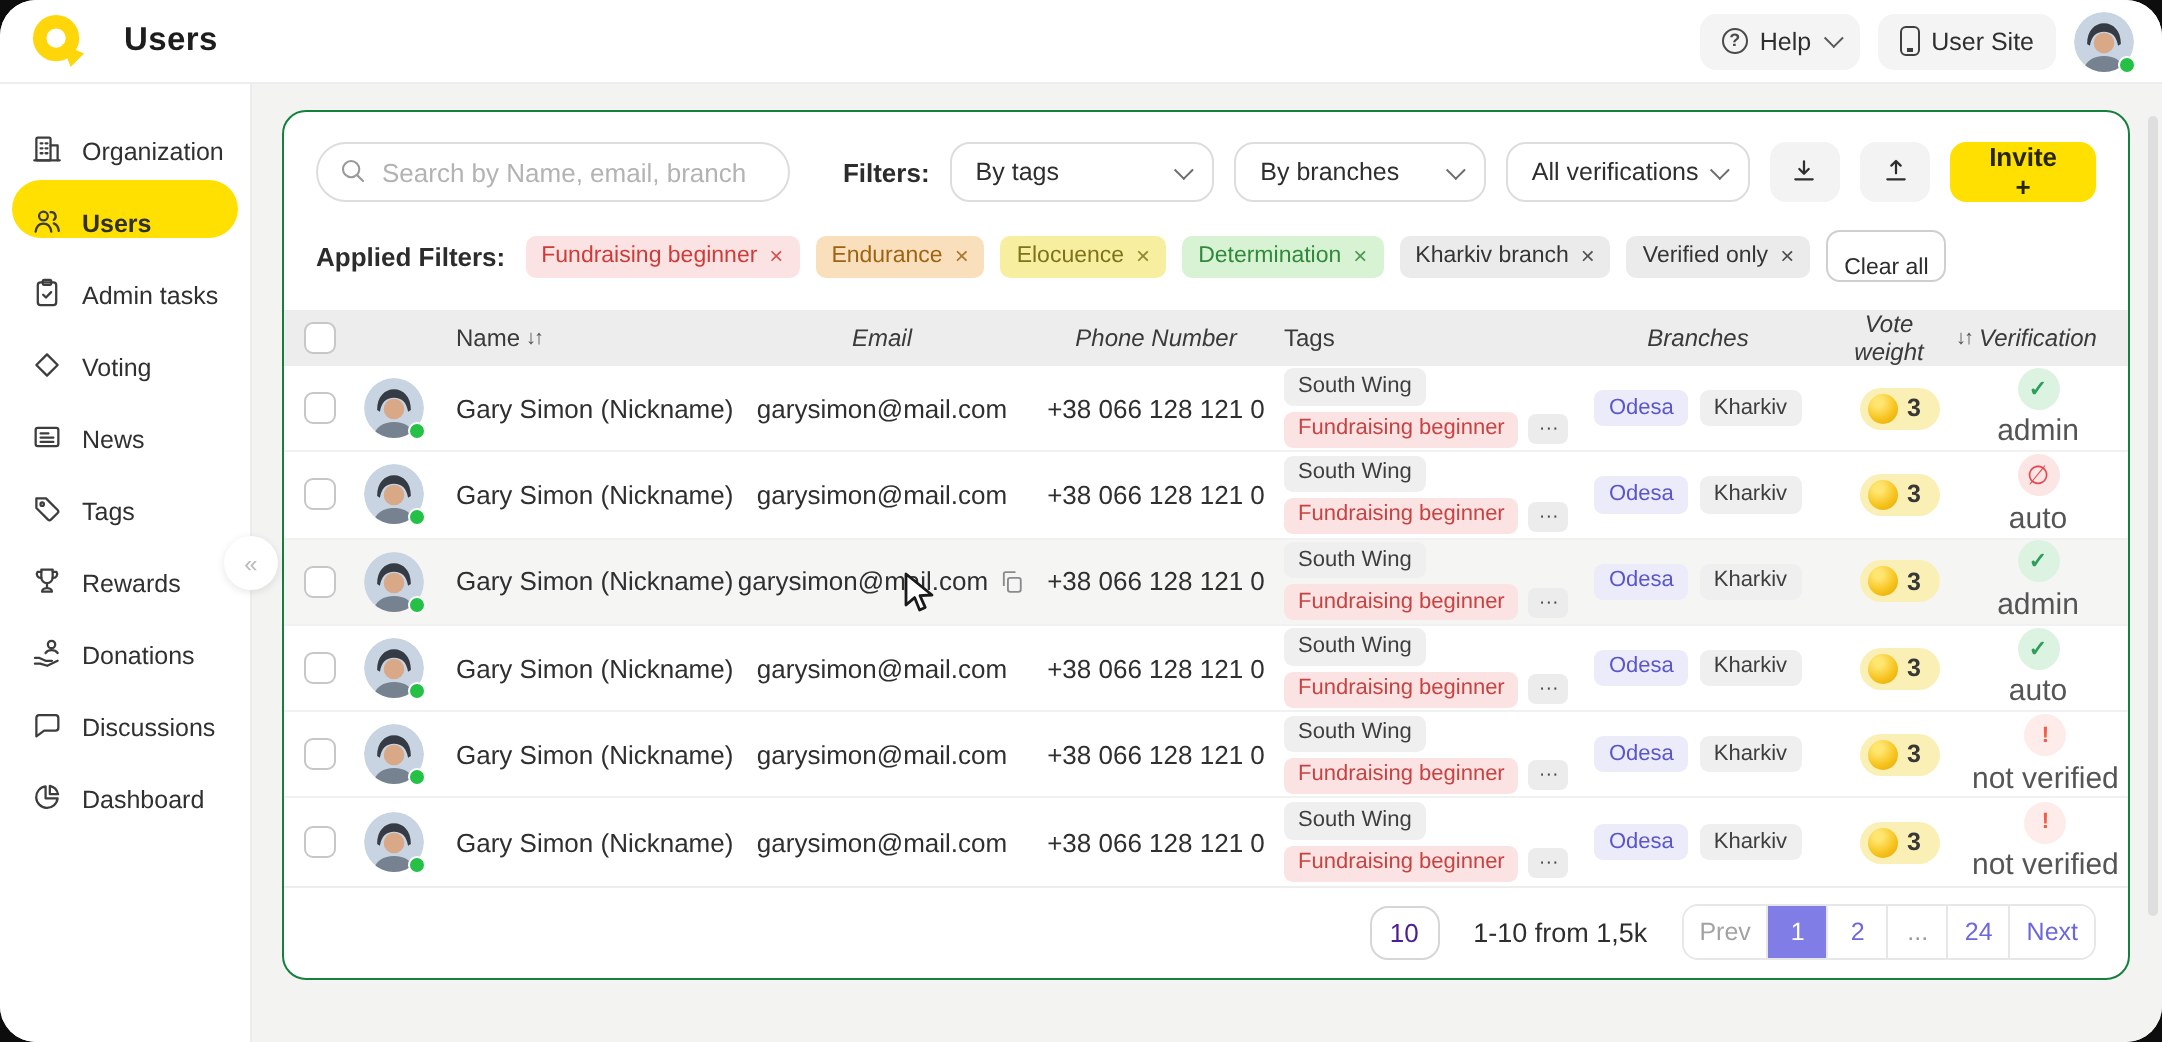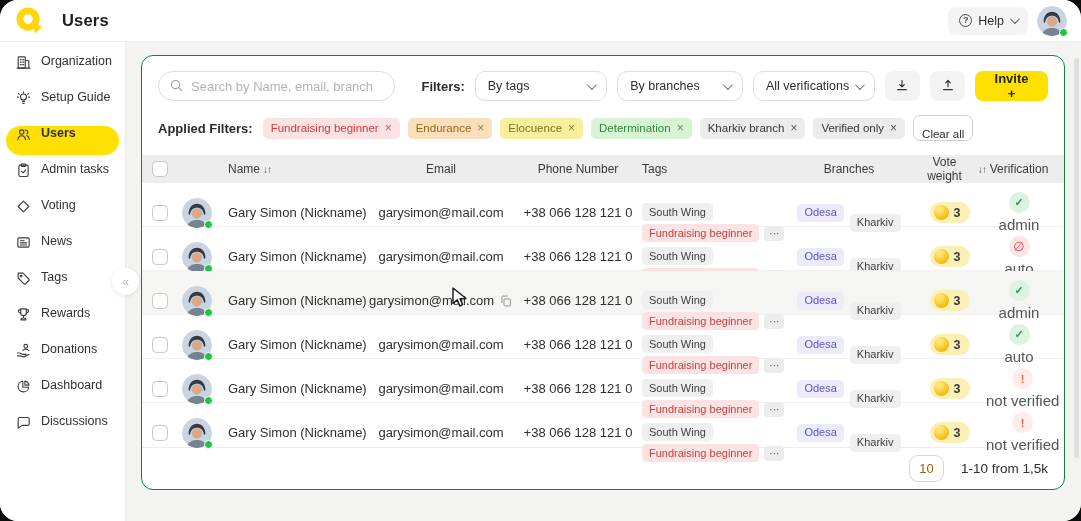--- a/index.html
+++ b/index.html
@@ -16,21 +16,21 @@
   .q-circle { width:13px; height:13px; border:1.2px solid #4a4a4a; border-radius:50%; font-size:9px; line-height:11px; text-align:center; color:#4a4a4a; font-weight:700; }
   .chev { width:7px; height:7px; border-right:1.4px solid #5a5a5a; border-bottom:1.4px solid #5a5a5a; transform:rotate(45deg) translateY(-2px); display:inline-block; }
   .phone-ic { width:10px; height:15px; border:1.3px solid #3f3f3f; border-radius:3px; display:inline-block; position:relative; }
   .phone-ic::after { content:""; position:absolute; bottom:1.5px; left:50%; width:3px; height:1.3px; background:#3f3f3f; transform:translateX(-50%); }
   .avatar { position:relative; width:30px; height:30px; border-radius:50%; overflow:visible; display:inline-block; }
   .avatar .av { width:100%; height:100%; border-radius:50%; display:block; }
   .avatar .dot { position:absolute; right:-1px; bottom:-1px; width:9px; height:9px; background:#25c146; border:1.8px solid #fff; border-radius:50%; }
 
   
   .sidebar { position:absolute; top:42px; left:0; bottom:0; width:126px; background:#fff; border-right:1px solid #ececec; padding:12px 6px 10px; z-index:5; display:flex; flex-direction:column; }
-  .side-item { display:flex; align-items:flex-start; gap:9px; height:29px; padding:0 9px; border-radius:16px; margin-bottom:7px; cursor:pointer; }
+  .side-item { display:flex; align-items:flex-end; gap:9px; height:29px; padding:0 9px; border-radius:16px; margin-bottom:7px; cursor:pointer; }
   .side-item .lbl { font-size:12.5px; color:#303030; white-space:nowrap; }
   .side-item.active { background:#FFE000; }
   .side-item.active .lbl { font-weight:600; }
   .side-item svg { width:17px; height:17px; flex:none; stroke:#3d3d3d; fill:none; stroke-width:1.6; stroke-linecap:round; stroke-linejoin:round; }
   .collapse-btn { position:absolute; left:112px; top:268px; width:27px; height:27px; border-radius:50%; background:#fff; box-shadow:0 1px 4px rgba(0,0,0,.10); border:none; color:#b9b9b9; font-size:12px; z-index:7; cursor:pointer; font-family:inherit; }
 
   
   .content { position:absolute; left:127px; top:42px; right:0; bottom:0; background:#f3f3f1; }
   .card { position:absolute; left:14px; top:13px; width:924px; height:435px; background:#fff; border:1px solid #15803d; border-radius:12px; display:flex; flex-direction:column; overflow:hidden; }
 
@@ -59,34 +59,34 @@
   .fchip[data-color="yellow"] { background:#F7EF9F; color:#7E731A; }
   .fchip[data-color="green"]  { background:#D7F3D4; color:#318A3C; }
   .fchip[data-color="gray"]   { background:#EBEBEB; color:#353535; }
   .clear-all { height:18px; padding:12px 8px; background:#fff; border:1px solid #cfcfcf; border-radius:7px; font-size:11.5px; color:#2d2d2d; font-family:inherit; cursor:pointer; white-space:nowrap; }
 
   
   .grid { display:grid; grid-template-columns:30px 46px 140px 146px 128px 142px 130px 72px 1fr; align-items:center; padding:0 12px 0 10px; }
   .thead { height:28px; background:#ededed; font-size:12px; color:#3a3a3a; font-weight:500; }
   .th { display:flex; align-items:center; gap:3px; }
   .sort { font-size:10px; color:#555; letter-spacing:-1px; }
-  .ctr { justify-content:center; text-align:center; }
+  .ctr { justify-content:center; text-align:center;font-style:italic; }
   .trow { height:44px; border-bottom:1px solid #f1f1f1; position:relative; }
   .trow.hovered { background:#f5f5f4; }
   .cell { font-size:13px; color:#2f2f2f; display:flex; align-items:center; }
   input[type="checkbox"] { appearance:none; width:16px; height:16px; border:1.4px solid #c7c7c7; border-radius:4.5px; background:#fff; cursor:pointer; }
   .c-name { white-space:nowrap; }
   .c-email, .c-phone, .c-branches, .c-vote { justify-content:center; }
   .c-email { gap:5px; white-space:nowrap; }
   .copy-ic { width:14px; height:14px; }
   .copy-ic svg { width:14px; height:14px; stroke:#8a8a8a; fill:none; stroke-width:1.6; stroke-linejoin:round; }
   .c-tags { flex-direction:column; align-items:flex-start; justify-content:center; gap:3px; }
   .tagline { display:flex; align-items:center; gap:5px; }
   .chip { display:inline-block; padding:2.5px 7px; border-radius:4.5px; font-size:11px; line-height:1.2; white-space:nowrap; }
-  .t-gray   { background:#efefef; color:#3e3e3e;margin-top:20px; }
+  .t-gray   { background:#efefef; color:#3e3e3e; }
   .t-red    { background:#FBE3E3; color:#C74341; }
   .t-purple { background:#EBEBFA; color:#5A55C9; }
   .more-btn { width:20px; height:15px; border:none; border-radius:4px; background:#ececec; color:#4c4c4c; font-size:10px; line-height:13px; cursor:pointer; padding:0; font-family:inherit; }
   .c-branches { gap:6px; }
   .vote-pill { display:inline-flex; align-items:center; gap:5px; height:21px; padding:0 10px 0 4px; border-radius:12px; background:#FAF0B5; }
   .coin { width:15px; height:15px; border-radius:50%; background:radial-gradient(circle at 35% 28%, #FFE671 15%, #F6C21B 60%, #E3A508 100%); display:inline-block; }
   .vote-pill b { font-size:12.5px; font-weight:600; color:#373737; }
   .c-verif { flex-direction:column; justify-content:center; gap:2.5px; }
   .v-badge { width:21px; height:21px; border-radius:50%; display:inline-flex; align-items:center; justify-content:center; font-size:11px; font-weight:700; }
   .v-badge[data-icon="verified"] { background:#DCF3E1; color:#2E9E5B; }
@@ -95,21 +95,21 @@
   .v-badge[data-icon="blocked"]::after { content:"∅"; }
   .v-badge[data-icon="warning"] { background:#FDECEA; color:#EF5E49; }
   .v-badge[data-icon="warning"]::after { content:"!"; }
   .v-label { font-size:15px; color:#555; white-space:nowrap; }
 
   
   .cursor { position:absolute; left:310px; top:16px; width:17px; height:21px; z-index:4; pointer-events:none; }
 
   
   .pagination { margin-top:auto; border-top:1px solid #ededed; height:47px; display:flex; align-items:center; justify-content:flex-end; gap:17px; padding:0 16px; }
-  .page-size { width:35px; height:27px; border:1.2px solid #d6d6d6; border-radius:9px; display:flex; align-items:center; justify-content:center; font-size:13px; color:#a16207; cursor:pointer; }
+  .page-size { width:35px; height:27px; border:1.2px solid #d6d6d6; border-radius:9px; display:flex; align-items:center; justify-content:center; font-size:13px; color:#4c1d95; cursor:pointer; }
   .range { font-size:13.5px; color:#2e2e2e; }
   .pager { display:flex; border:1px solid #e7e7e7; border-radius:8px; overflow:hidden; }
   .pager > * { min-width:30px; height:26px; display:flex; align-items:center; justify-content:center; padding:0 8px; font-size:12.5px; background:#fff; border:none; border-left:1px solid #e7e7e7; cursor:pointer; font-family:inherit; }
   .pager > *:first-child { border-left:none; }
   .pg-prev { color:#a3a3a3; }
   .pg-num { color:#6B67DF; }
   .pg-num.active { background:#807DE6; color:#fff; }
   .pg-dots { color:#9a9a9a; }
   .pg-next { color:#6B67DF; }
 
@@ -126,20 +126,24 @@
       <circle cx="12.5" cy="12.5" r="8.5" fill="none" stroke="#FFD60A" stroke-width="7"></circle>
       <path d="M15.5 15.5 L27 20.5 L20 27.5 Z" fill="#FFD60A"></path>
     </svg>
     <h1 class="page-title">Users</h1>
     <div class="topbar-right">
       <button class="top-btn">
         <span class="q-circle">?</span>
         <span>Help</span>
         <span class="chev"></span>
       </button>
+      <button class="top-btn">
+        <span class="phone-ic"></span>
+        <span>User Site</span>
+      </button>
       <span class="avatar">
         <svg class="av" viewBox="0 0 32 32">
             <circle cx="16" cy="16" r="16" fill="#C9D4E2"></circle>
             <path d="M7 17c0-7 4-11 9-11s9 4 9 11l-1.5 1c-.8-5-3.2-7.5-7.5-7.5S9.3 13 8.5 18z" fill="#353B44"></path>
             <circle cx="16" cy="16.5" r="5.5" fill="#D9A886"></circle>
             <path d="M4.5 32c1.5-6 6-8.5 11.5-8.5S26 26 27.5 32z" fill="#76828F"></path>
           </svg>
         <i class="dot"></i>
       </span>
     </div>
@@ -147,27 +151,20 @@
 
   <nav class="sidebar">
     <div class="side-item">
       <svg viewBox="0 0 24 24">
           <rect x="4.5" y="4" width="10" height="16" rx="1"></rect>
           <path d="M14.5 9.5h5V20"></path>
           <path d="M7.5 8h1.3M11 8h1.3M7.5 11.5h1.3M11 11.5h1.3M7.5 15h1.3M11 15h1.3M3 20h18"></path>
         </svg>
       <span class="lbl">Organization</span>
     </div>
-    <div class="side-item">
-      <svg viewBox="0 0 24 24">
-          <circle cx="12" cy="10" r="4.3"></circle>
-          <path d="M10.5 16.5h3M11 19h2M12 2.5V4M5 5l1 1M19 5l-1 1M3.5 10H5M19 10h1.5"></path>
-        </svg>
-      <span class="lbl">Setup Guide</span>
-    </div>
     <div class="side-item active">
       <svg viewBox="0 0 24 24">
           <circle cx="9.5" cy="8.5" r="3.1"></circle>
           <path d="M4 19.5c.5-3.7 2.5-5.7 5.5-5.7s5 2 5.5 5.7"></path>
           <path d="M14.5 5.8a3 3 0 012.3 5.4"></path>
           <path d="M16.8 13.7c2.1.8 3.2 2.7 3.5 5.3"></path>
         </svg>
       <span class="lbl">Users</span>
     </div>
     <div class="side-item">
@@ -210,30 +207,30 @@
       <svg viewBox="0 0 24 24">
           <circle cx="15.2" cy="6" r="2.6"></circle>
           <path d="M11 12c1-1.4 2.6-2 4.2-2 1.6 0 3.2.6 4.3 2"></path>
           <path d="M3.5 15.5h3.2l4.3 2h4.5"></path>
           <path d="M3.5 19.5h3.7l5 1.5 7.3-3.5"></path>
         </svg>
       <span class="lbl">Donations</span>
     </div>
     <div class="side-item">
       <svg viewBox="0 0 24 24">
+          <path d="M6 5h12a2 2 0 012 2v7a2 2 0 01-2 2H10l-5.5 4V7a2 2 0 012-2z"></path>
+        </svg>
+      <span class="lbl">Discussions</span>
+    </div>
+    <div class="side-item">
+      <svg viewBox="0 0 24 24">
           <path d="M19.5 13A7.6 7.6 0 1111 4.5V13z"></path>
           <path d="M14 4.2a7.6 7.6 0 015.8 5.8H14z"></path>
         </svg>
       <span class="lbl">Dashboard</span>
-    </div>
-    <div class="side-item">
-      <svg viewBox="0 0 24 24">
-          <path d="M6 5h12a2 2 0 012 2v7a2 2 0 01-2 2H10l-5.5 4V7a2 2 0 012-2z"></path>
-        </svg>
-      <span class="lbl">Discussions</span>
     </div>
   </nav>
 
   <button class="collapse-btn">«</button>
 
   <main class="content">
     <section class="card">
 
       <div class="toolbar">
         <div class="search-box">
@@ -579,19 +576,27 @@
           </span>
         <span class="cell c-verif">
             <span class="v-badge" data-icon="warning"></span>
             <span class="v-label">not verified</span>
           </span>
       </div>
 
       <div class="pagination">
         <span class="page-size">10</span>
         <span class="range">1-10 from 1,5k</span>
+        <div class="pager">
+          <button class="pg-prev">Prev</button>
+          <button class="pg-num active">1</button>
+          <button class="pg-num">2</button>
+          <button class="pg-dots">...</button>
+          <button class="pg-num">24</button>
+          <button class="pg-next">Next</button>
+        </div>
       </div>
 
     </section>
   </main>
 
   <div class="scrollbar"></div>
 </div>
 
 </body></html>

